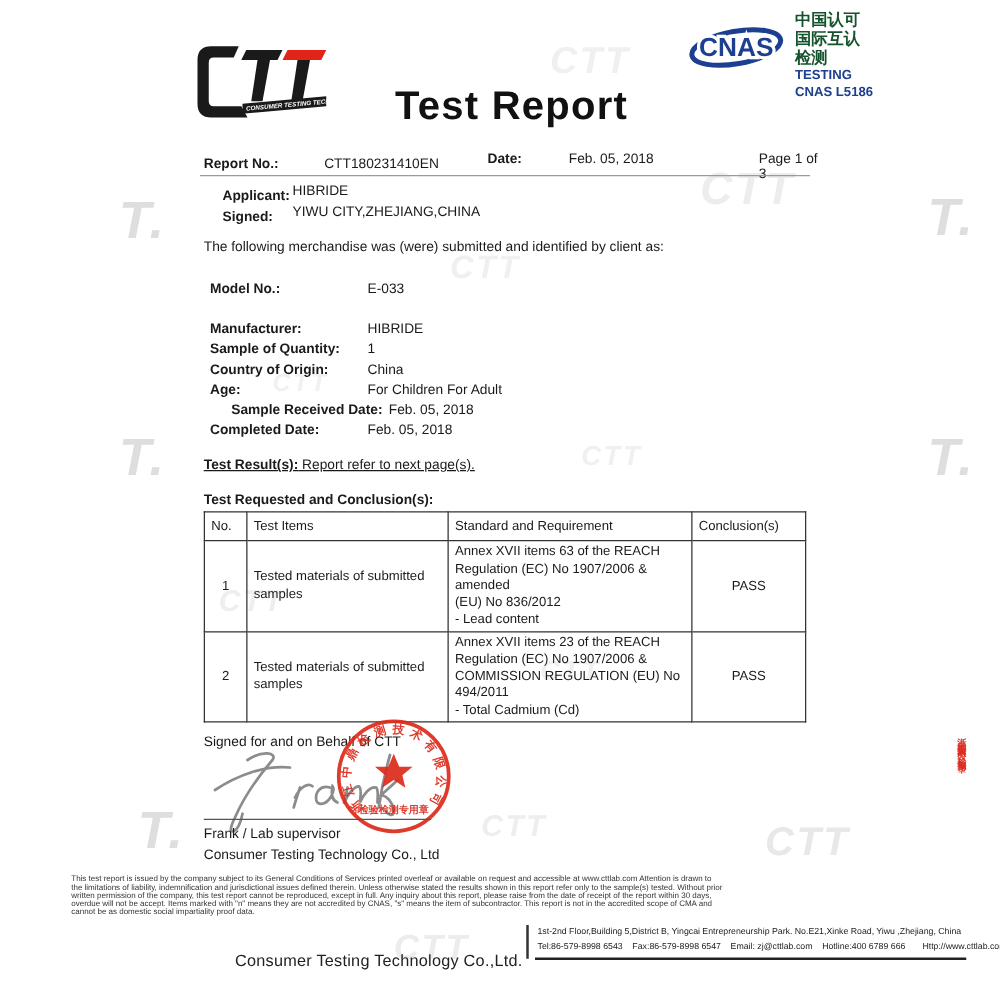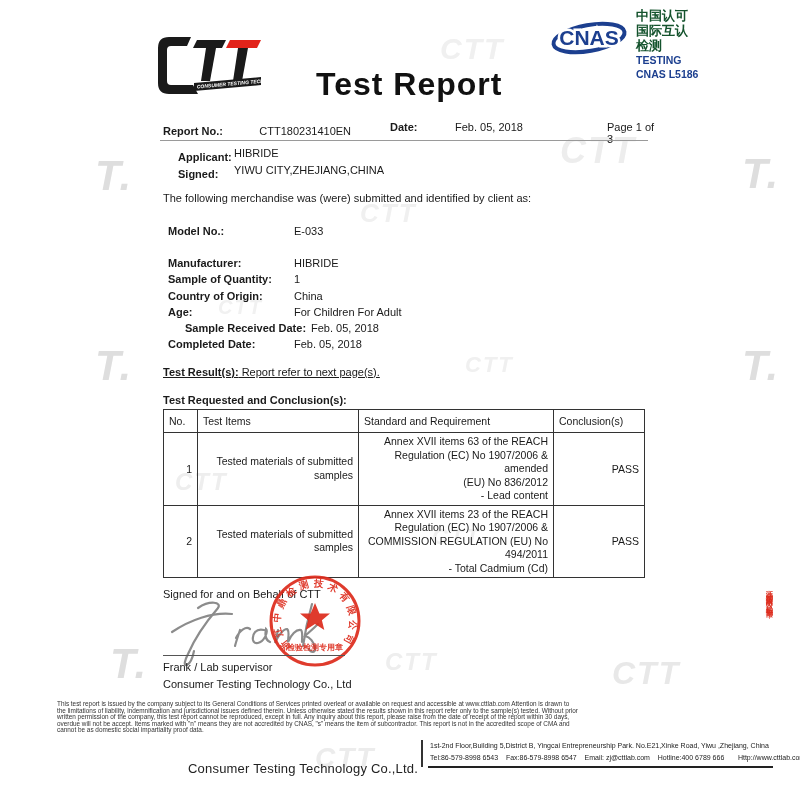--- a/index.html
+++ b/index.html
@@ -20,21 +20,21 @@
   .en-accred{color:#1c3f8f;font-weight:bold;font-size:10.5px;line-height:14px;white-space:pre-line;}
   
   .drow{position:absolute;left:168px;width:480px;height:16px;}
   .drow .lbl{position:absolute;left:0;top:0;}
   .drow .val{position:absolute;left:126px;top:0;}
   
   .underline{text-decoration:underline;}
   
   table.tt{border-collapse:collapse;table-layout:fixed;width:481px;font-size:10.5px;}
   table.tt td,table.tt th{border:1px solid #333;padding:2px 5px;vertical-align:middle;
-      font-weight:normal;text-align:right;}
+      font-weight:normal;}
   table.tt th{text-align:left;height:18px;}
   .cell-center{text-align:center;}
   .pre{white-space:pre-line;line-height:13.5px;}
   .sampcell{line-height:13.5px;}
   
   .sig-line{position:absolute;height:1px;background:#555;}
   .small{font-size:11px;}
   .side-red{position:absolute;writing-mode:vertical-rl;color:#dd2b1c;font-size:7.5px;
       letter-spacing:1px;line-height:10px;}
   

